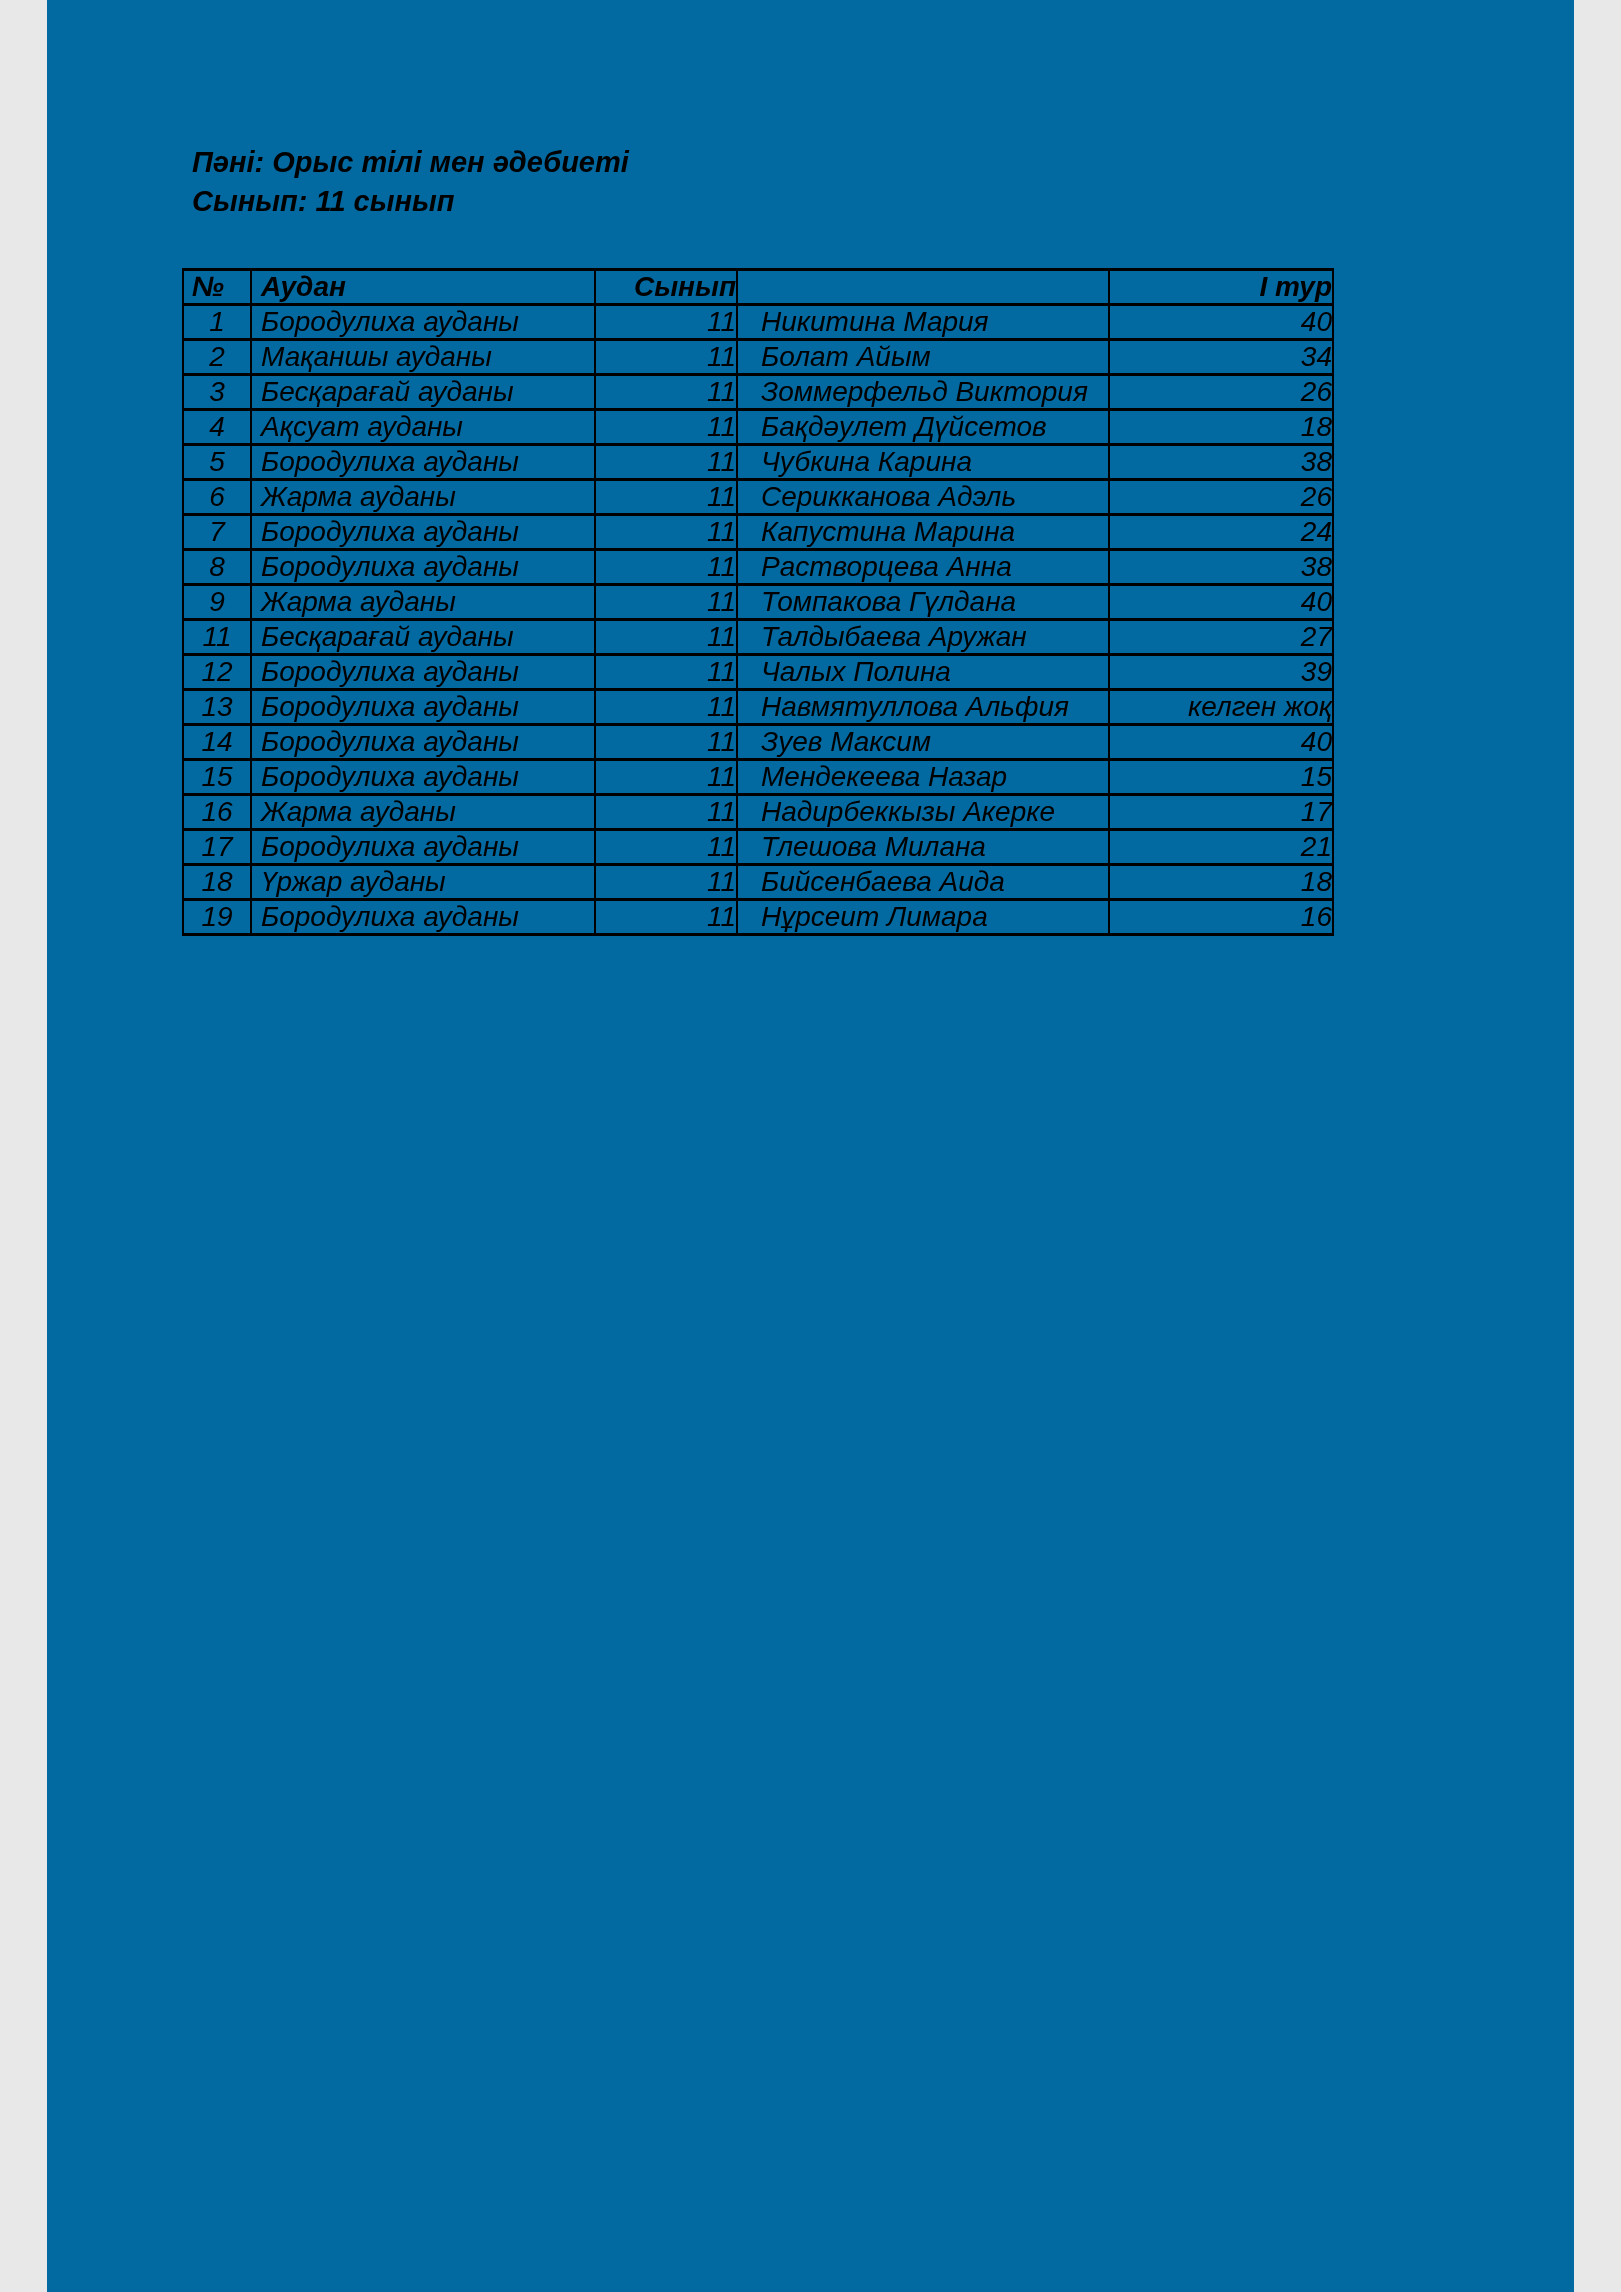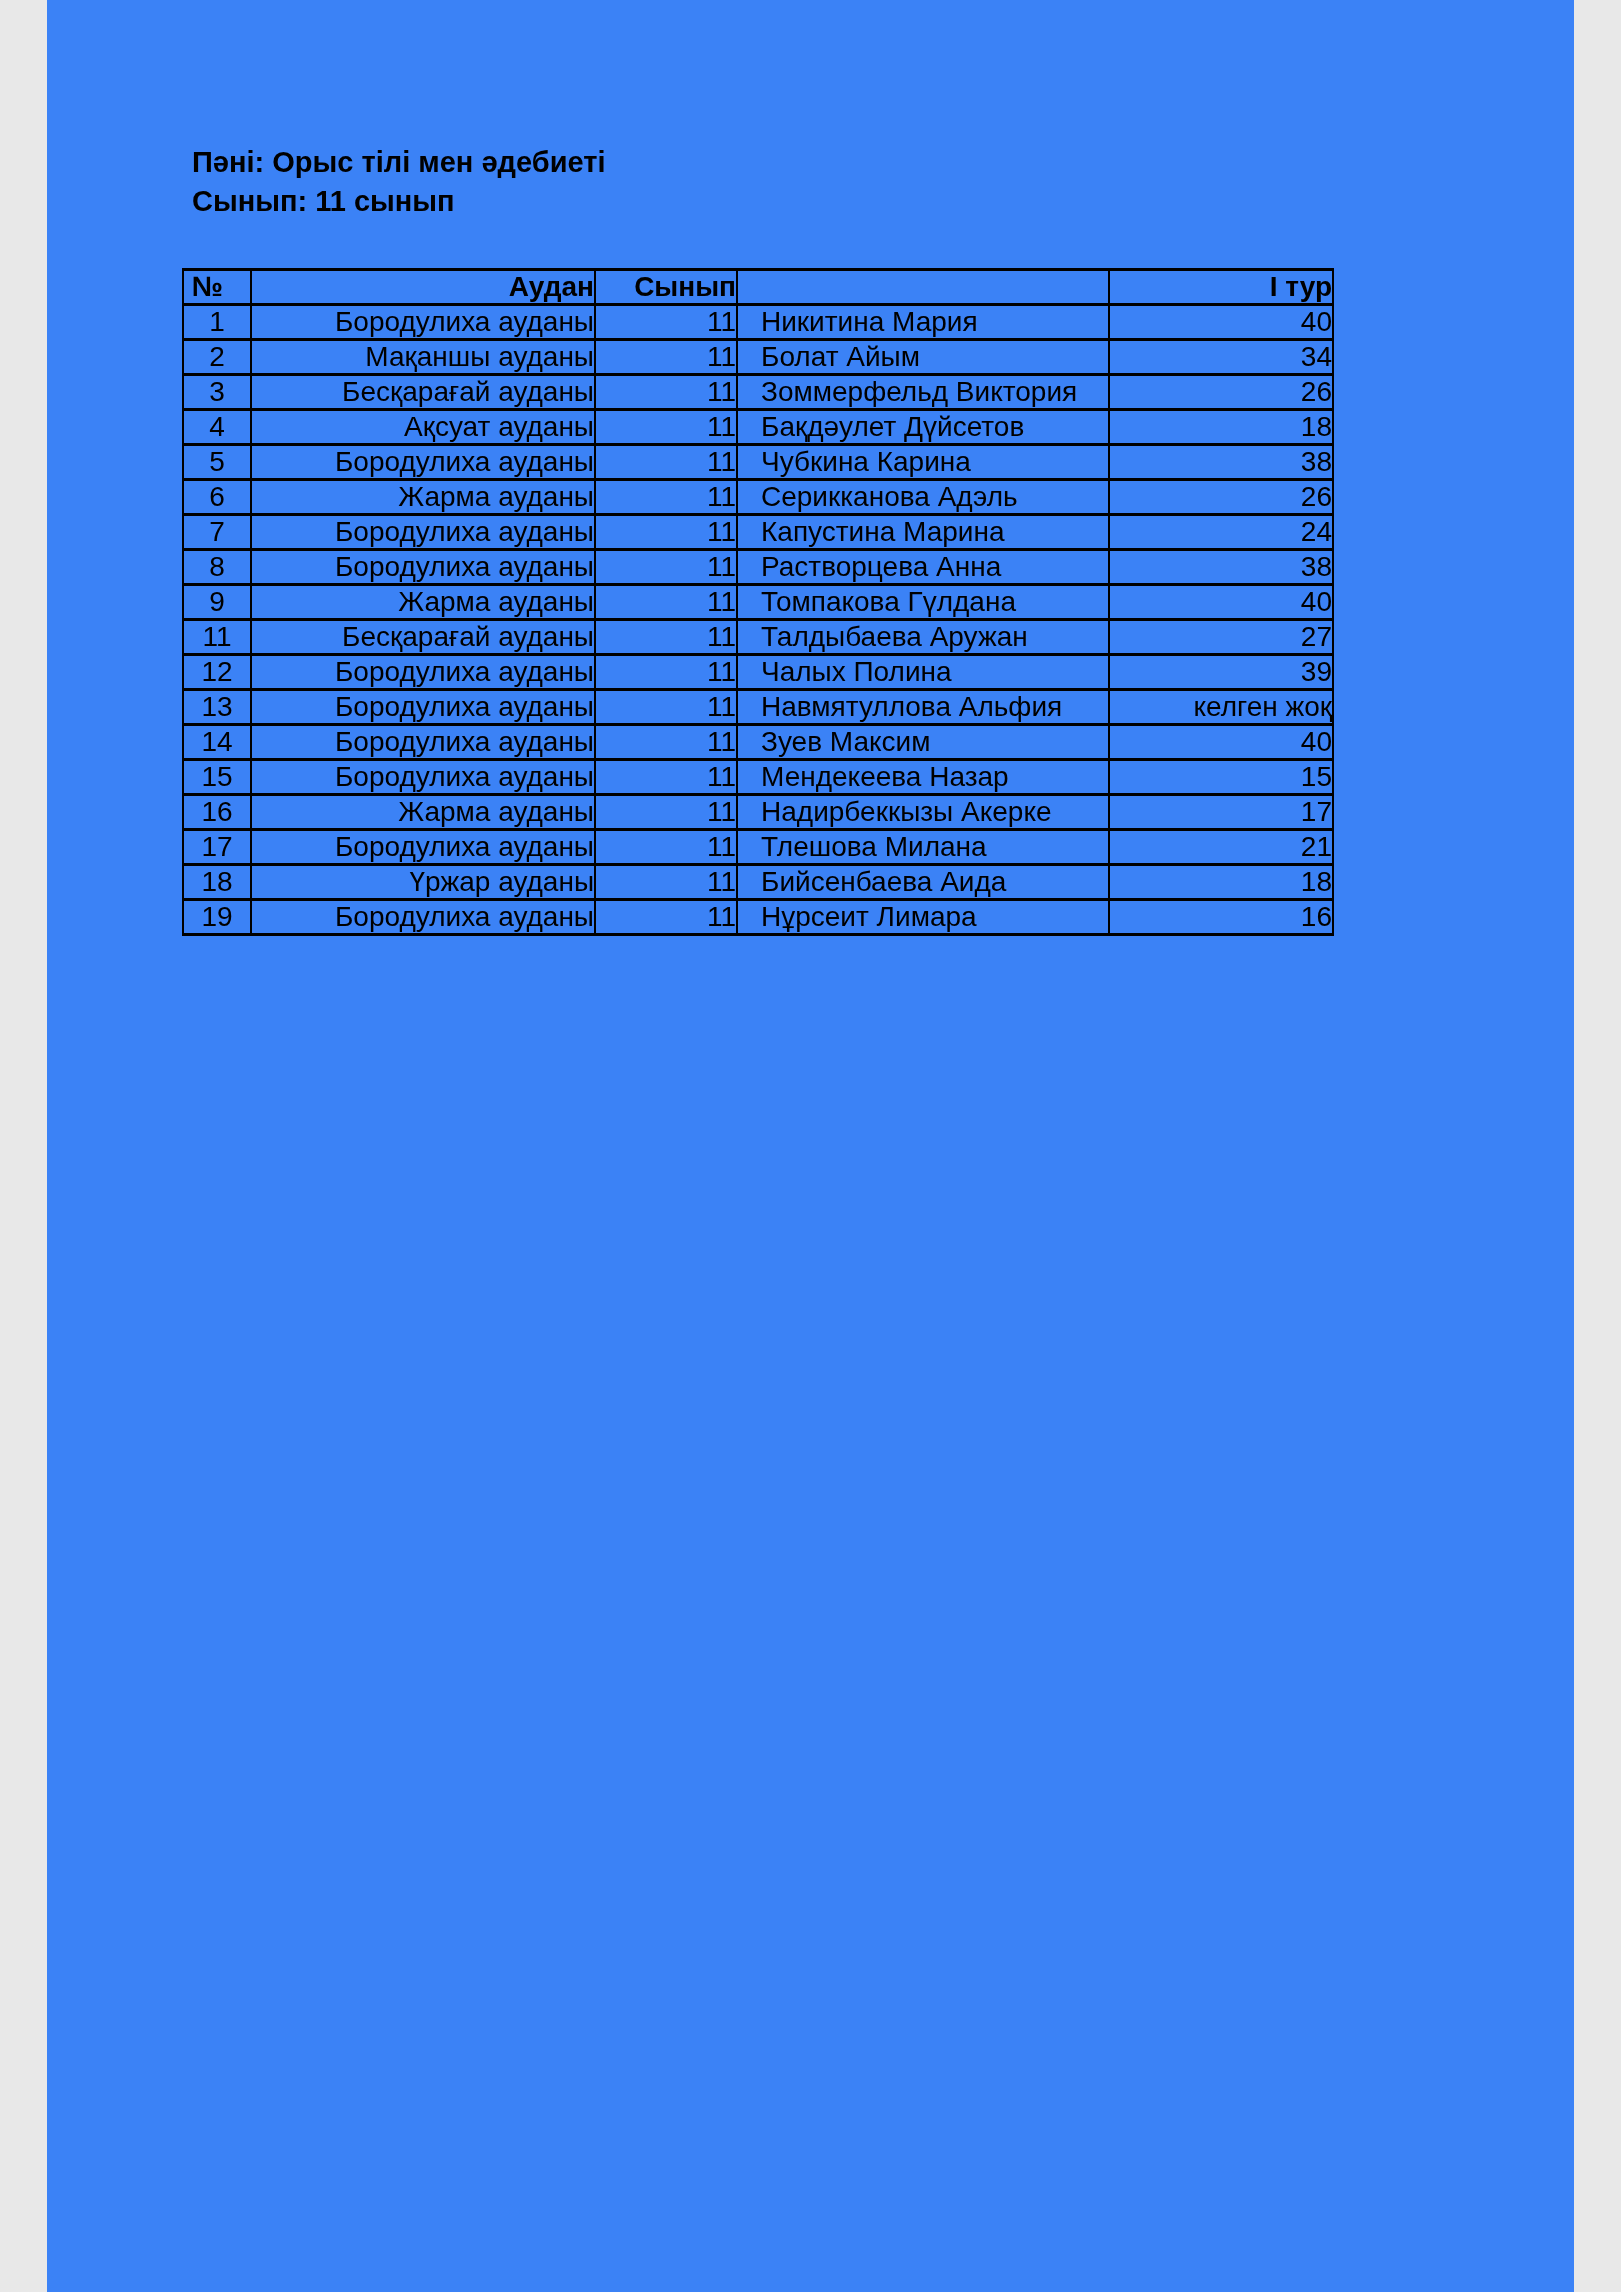--- a/index.html
+++ b/index.html
@@ -1,25 +1,26 @@
 <!DOCTYPE html>
 <html><head>
 <meta charset="utf-8">
 <style>
   * { margin: 0; padding: 0; box-sizing: border-box; }
   html, body { background: #e8e8e8; }
   .page {
     position: relative;
     width: 1527px;
     height: 2293px;
-    background: #3b82f6;
+    background: #0369a1;
     font-family: "Liberation Sans", "DejaVu Sans", sans-serif;
     color: #000000;
     margin: 0 auto;
     overflow: hidden;
+    font-style: italic;
   }
   .title-block {
     position: absolute;
     left: 145px;
     top: 143px;
   }
   .title-line {
     font-size: 29px;
     font-weight: 700;
     line-height: 39px;
@@ -40,21 +41,21 @@
     border-top: 3.9px solid #000;
     border-bottom: 3.9px solid #000;
     height: 35px;
     vertical-align: middle;
     white-space: nowrap;
     overflow: hidden;
     font-weight: 400;
   }
   table.score-table thead th { font-weight: 700; }
   .c-num    { width: 68px;  text-align: center; }
-  .c-district { width: 344px; text-align: right; padding-left: 15px; }
+  .c-district { width: 344px; text-align: left; padding-left: 9px; }
   .c-grade  { width: 142px; text-align: right; }
   .c-name   { width: 372px; text-align: left; padding-left: 23px; }
   .c-score  { width: 224px; text-align: right; }
   thead .c-num { text-align: left; padding-left: 7.8px; }
 </style>
 </head>
 <body>
 
 <div class="page">
 

